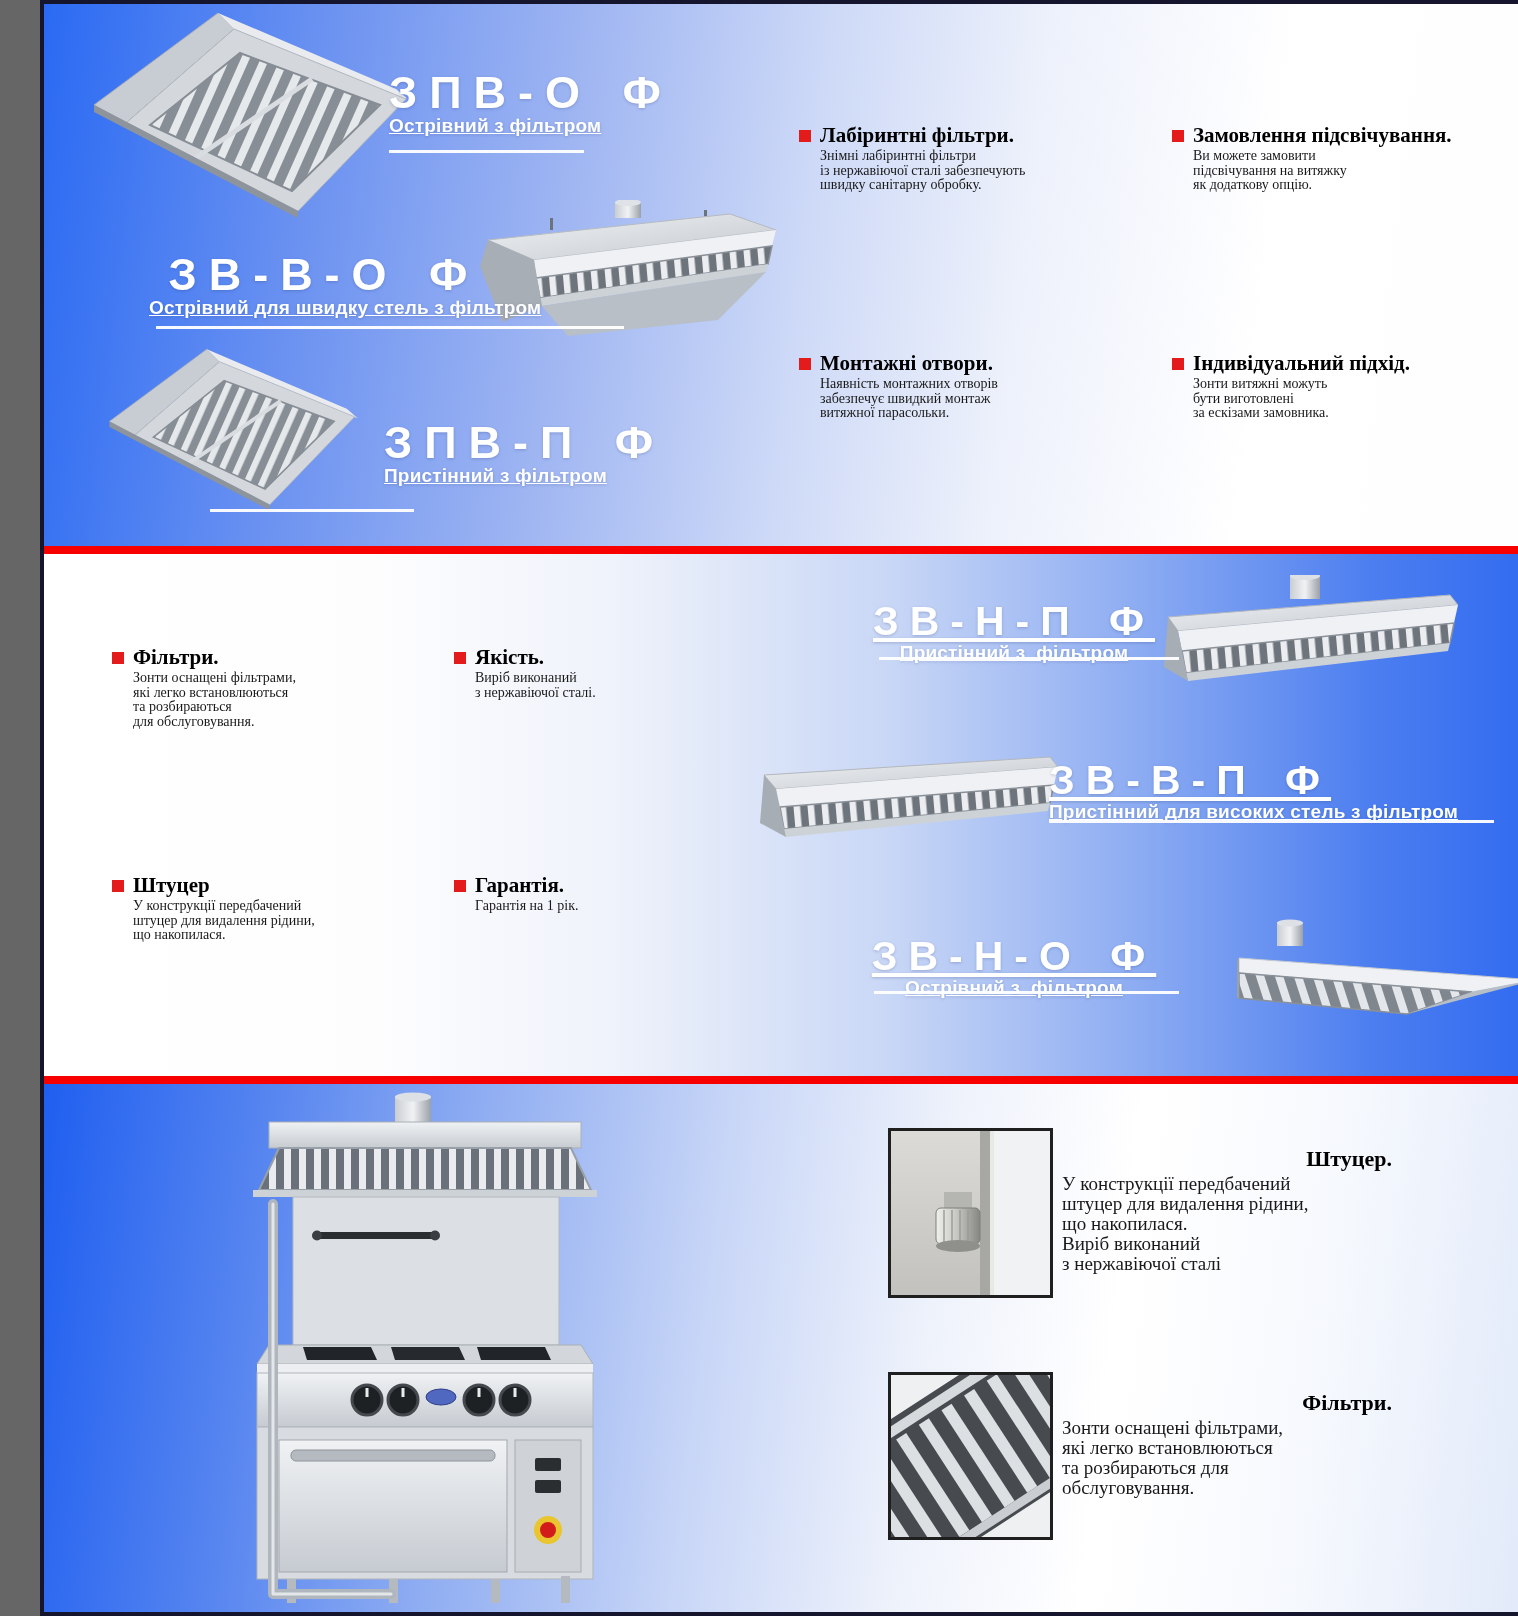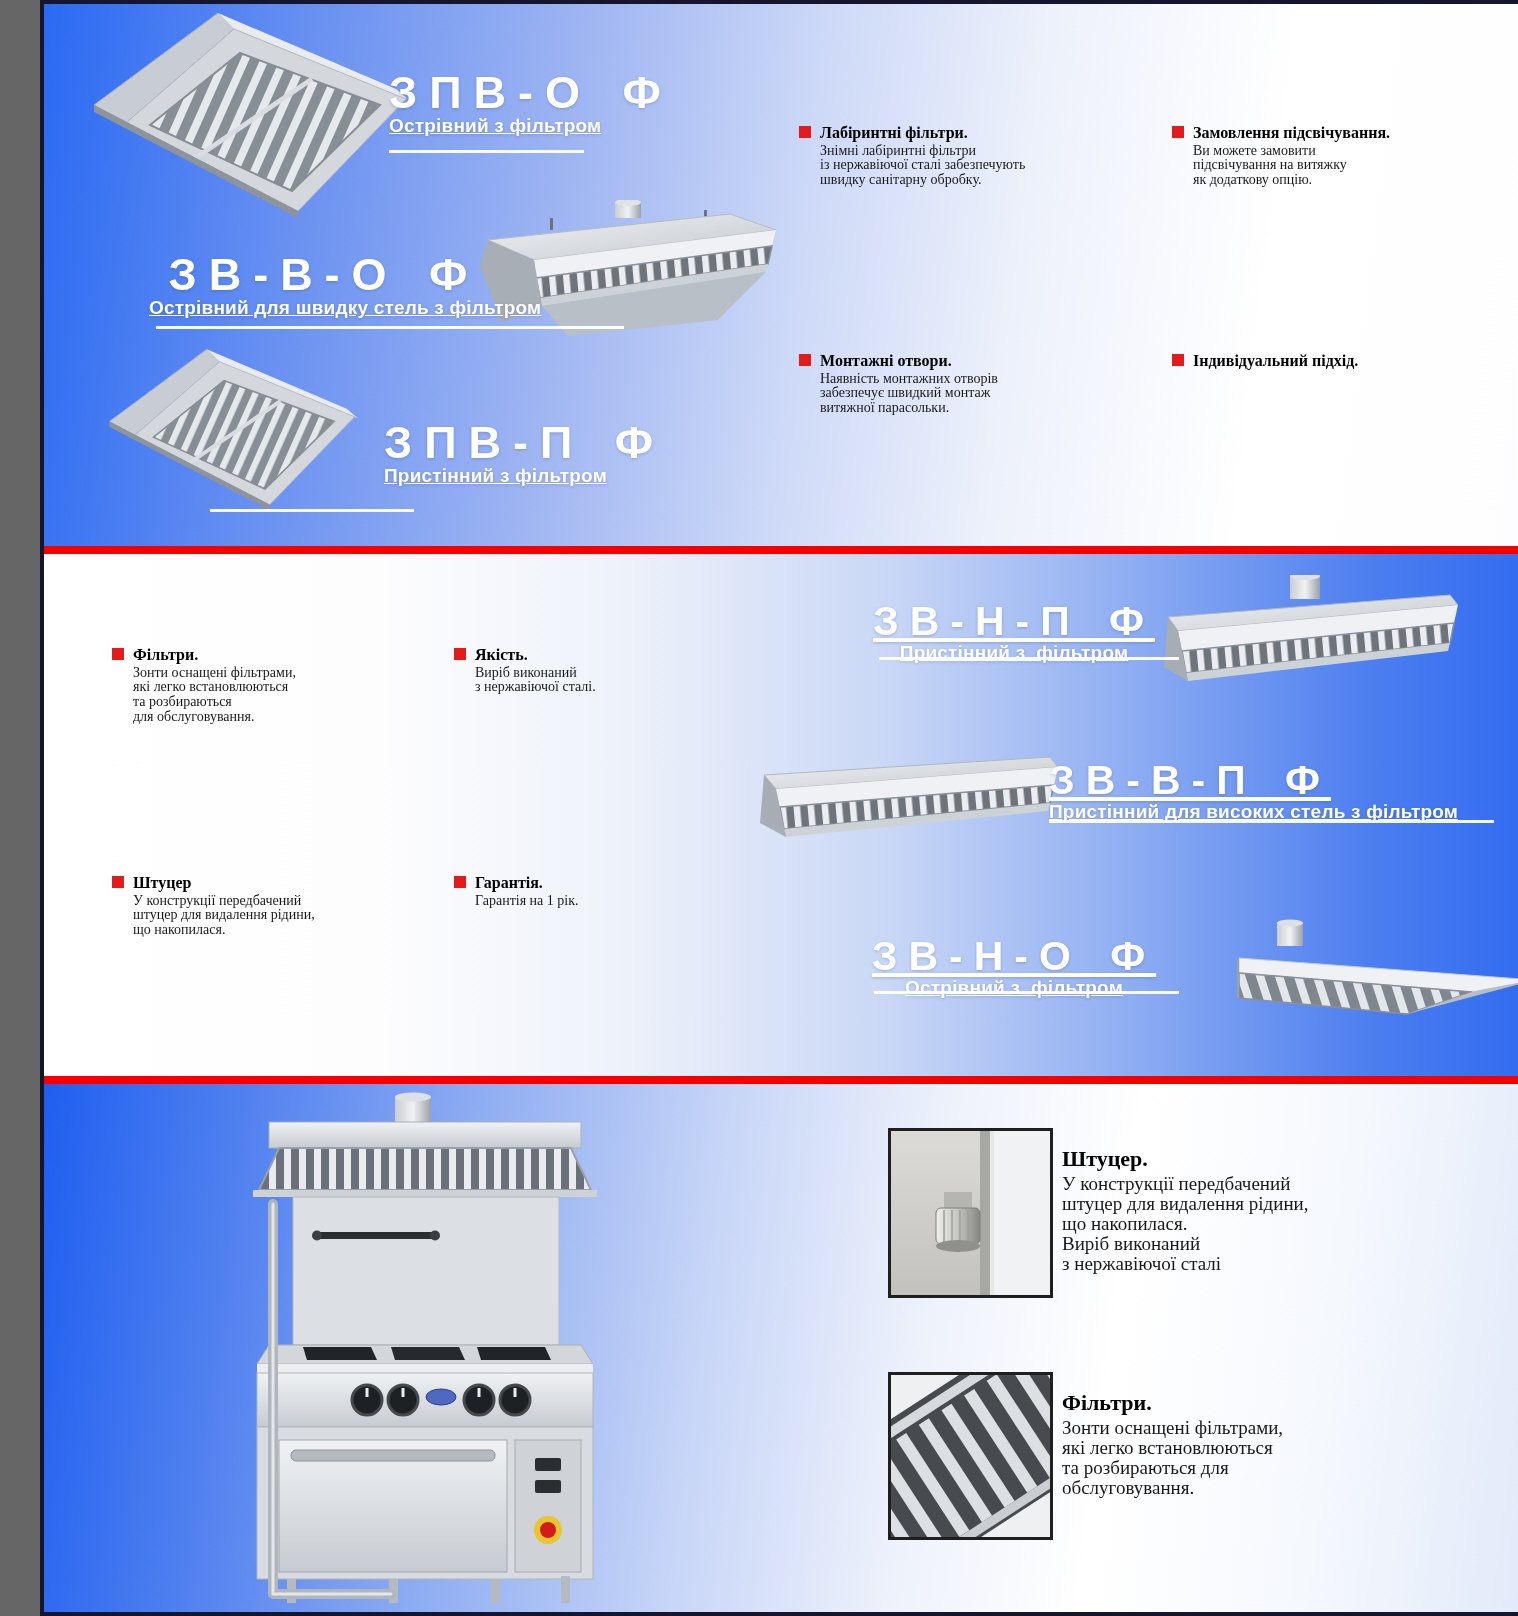--- a/index.html
+++ b/index.html
@@ -22,26 +22,26 @@
 
   .abs{position:absolute;}
   .prod-title{position:absolute;color:#fff;text-shadow:0 1px 3px rgba(30,50,110,.25);}
   .prod-title .code{font-weight:bold;font-size:45px;letter-spacing:12px;word-spacing:6px;line-height:1.0;}
   .prod-title .sub{font-weight:bold;font-size:19px;letter-spacing:.2px;line-height:1.15;white-space:pre;text-decoration:underline;}
   .prod-title.mid .code{font-size:41px;letter-spacing:11px;text-decoration:underline;}
   .t-right{text-align:center;}
   .underline{position:absolute;height:3px;background:#ffffff;opacity:.95;}
 
   .feature{position:absolute;width:345px;color:#121212;}
-  .f-title{font-family:"Liberation Serif",serif;font-weight:bold;font-size:16px;line-height:1.1;color:#000;}
+  .f-title{font-family:"Liberation Serif",serif;font-weight:bold;font-size:21px;line-height:1.1;color:#000;}
   .bullet{display:inline-block;width:12px;height:12px;background:#e31b1b;margin-right:9px;}
   .f-body{font-family:"Liberation Serif",serif;font-size:14px;line-height:1.05;margin-left:21px;margin-top:2px;white-space:pre-line;color:#191919;}
 
   .detail-text{position:absolute;width:330px;color:#121212;}
-  .d-title{font-family:"Liberation Serif",serif;font-weight:bold;font-size:22px;color:#000;}
+  .d-title{font-family:"Liberation Serif",serif;font-weight:bold;font-size:22px;color:#000;text-align:right;}
   .d-body{font-family:"Liberation Serif",serif;font-size:19px;line-height:1.05;margin-top:2px;white-space:pre-line;color:#191919;}
 
   svg{display:block;}
 </style>
 </head>
 <body>
 
 <div class="page">
 
   <section class="band band-top">
@@ -133,20 +133,23 @@
 як додаткову опцію.</div>
     </div>
     <div class="feature" style="left:755px;top:348px">
       <div class="f-title"><span class="bullet"></span><span>Монтажні отвори.</span></div>
       <div class="f-body">Наявність монтажних отворів
 забезпечує швидкий монтаж
 витяжної парасольки.</div>
     </div>
     <div class="feature" style="left:1128px;top:348px">
       <div class="f-title"><span class="bullet"></span><span>Індивідуальний підхід.</span></div>
+      <div class="f-body">Зонти витяжні можуть
+бути виготовлені
+за ескізами замовника.</div>
     </div>
   </section>
 
   <div class="divider d1"></div>
 
   <section class="band band-mid">
 
     <div class="feature" style="left:68px;top:92px">
       <div class="f-title"><span class="bullet"></span><span>Фільтри.</span></div>
       <div class="f-body">Зонти оснащені фільтрами,

